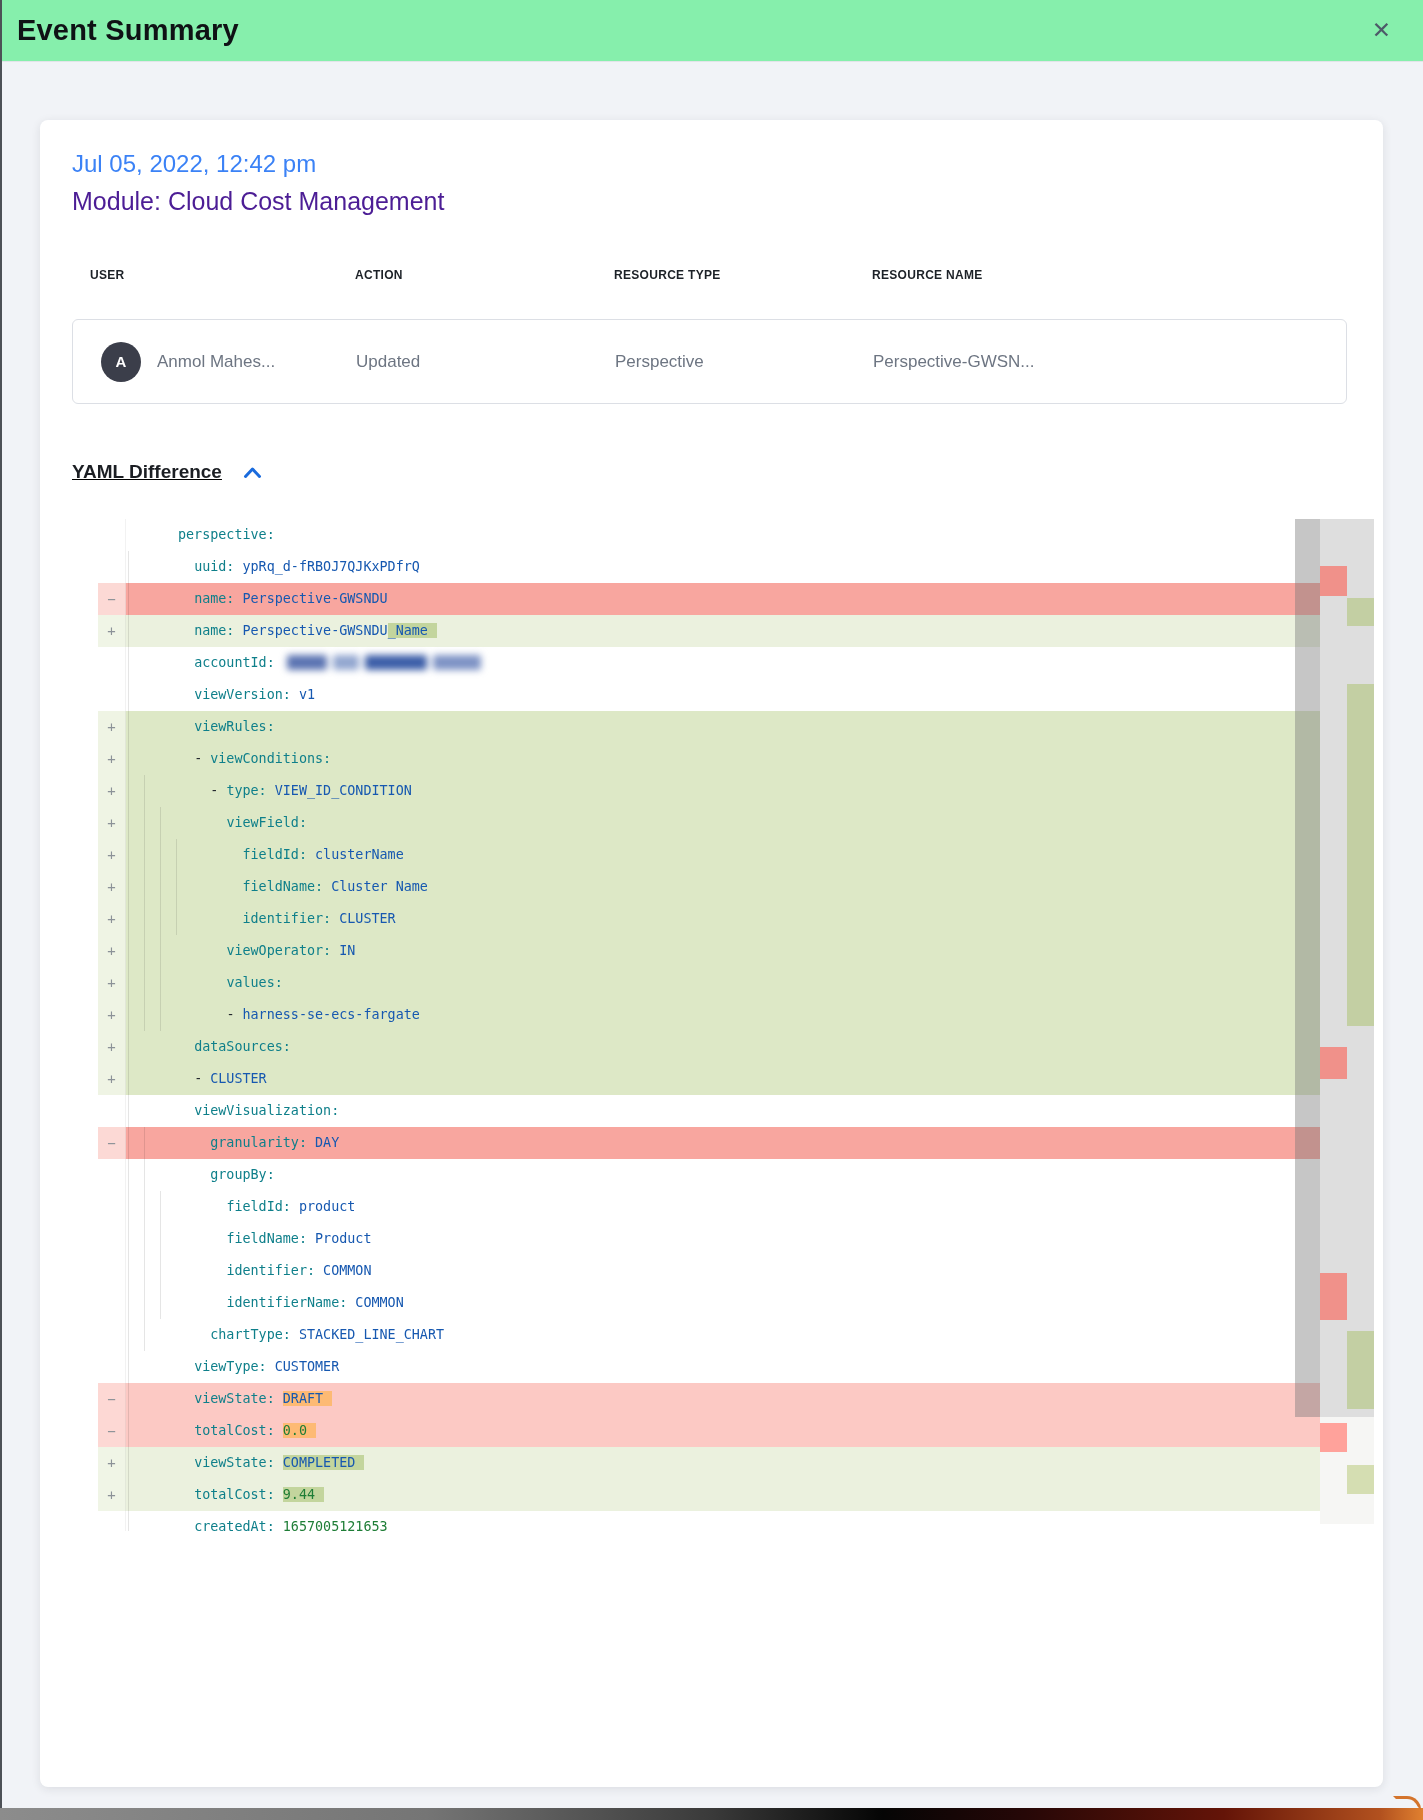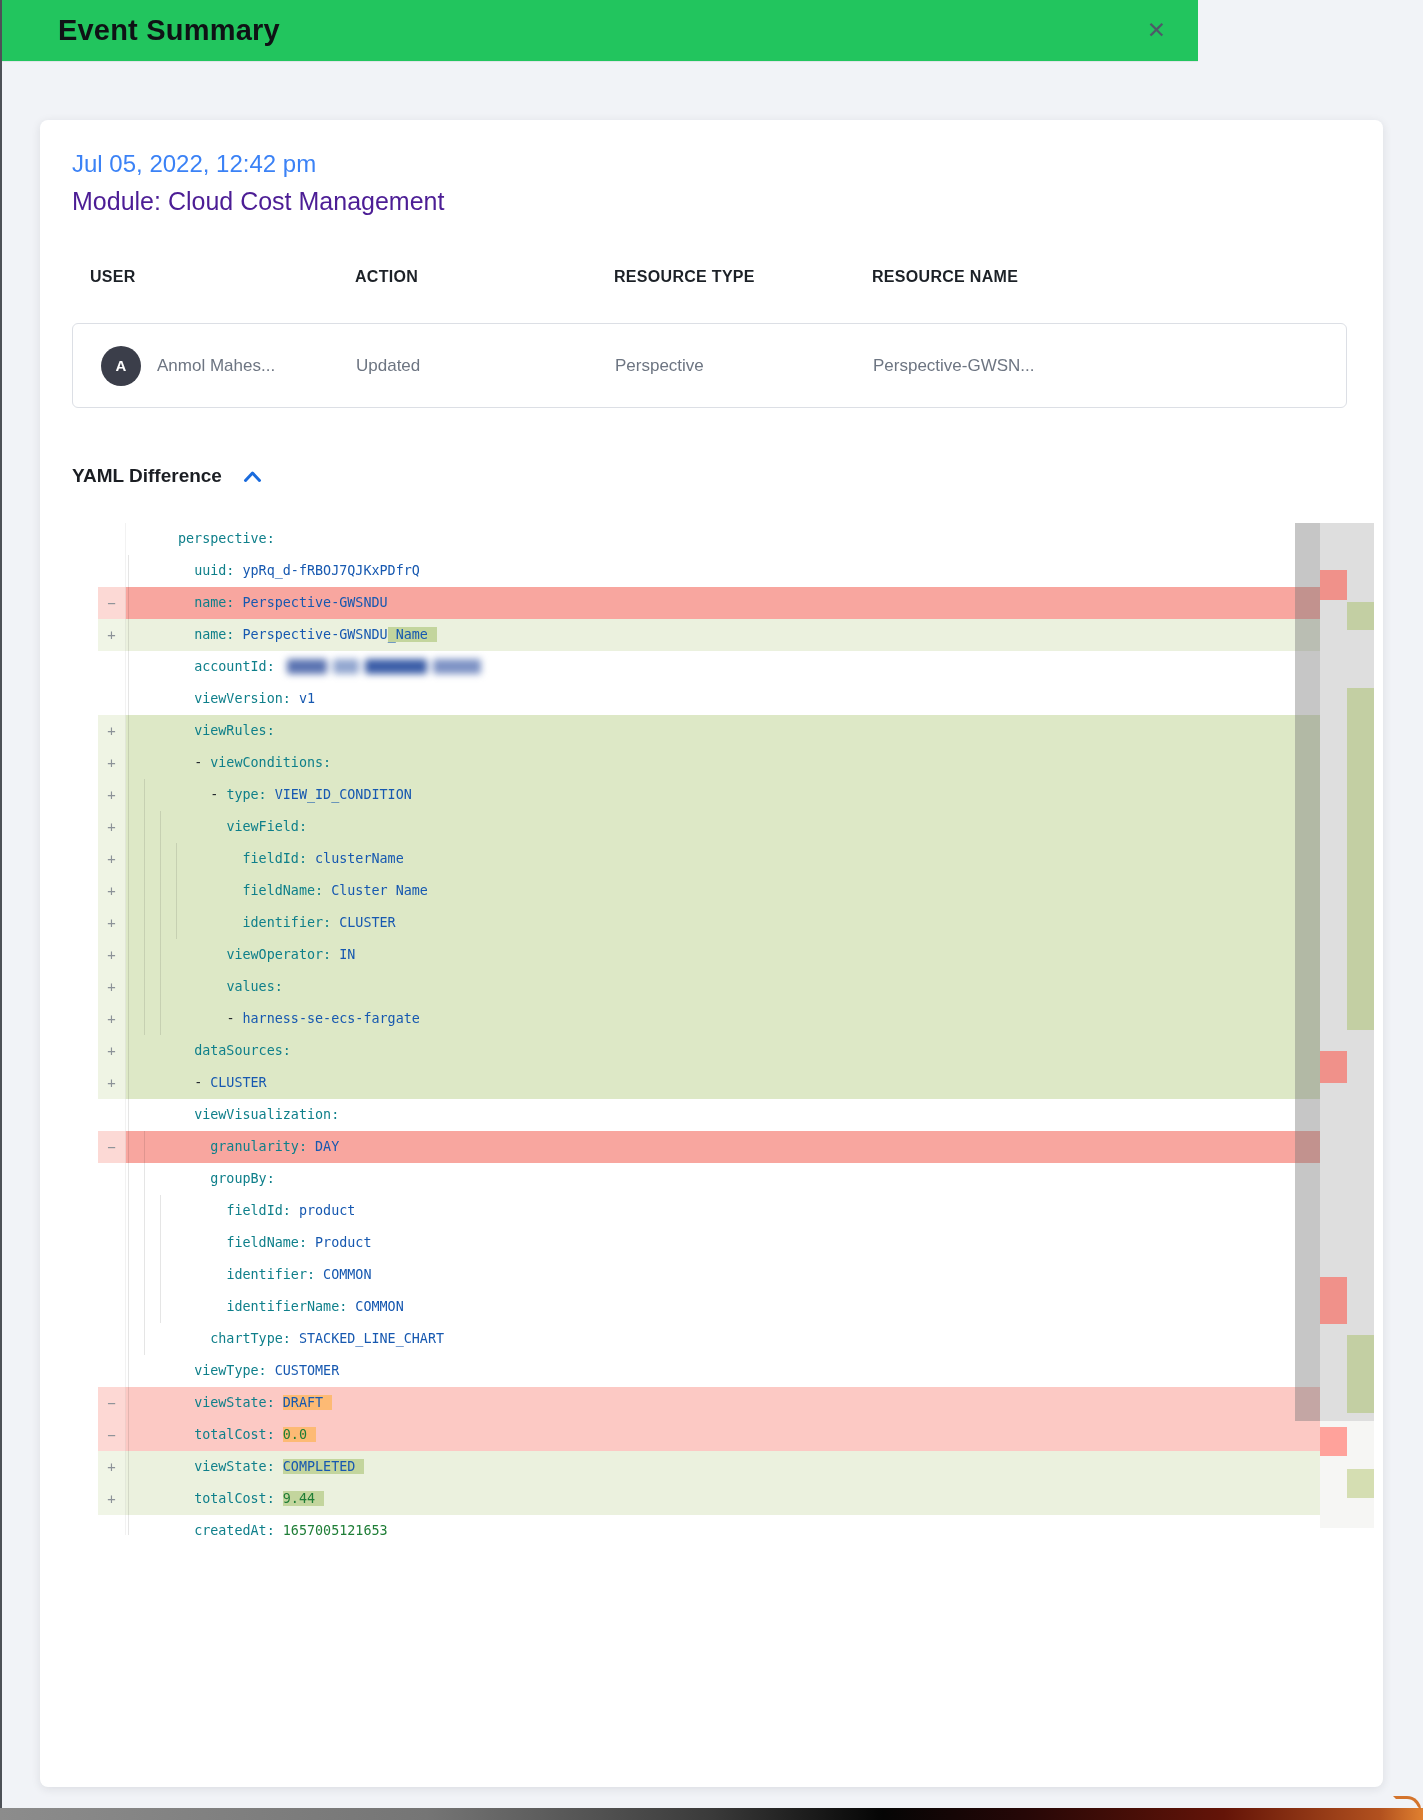--- a/index.html
+++ b/index.html
@@ -7,60 +7,60 @@
   body {
     font-family:"Liberation Sans", sans-serif;
     background:#f1f3f7;
     position:relative;
     overflow:hidden;
   }
   .left-edge { position:absolute; left:0; top:0; width:2px; height:1808px; background:#4d5157; z-index:60; }
 
   
   .modal-header {
-    position:absolute; left:0; top:0; width:1198px; height:62px;
-    background:#22c55e; border-bottom:1px solid #e2e4e9;
+    position:absolute; left:0; top:0; width:1423px; height:62px;
+    background:#86efac; border-bottom:1px solid #e2e4e9;
     display:flex; align-items:center; justify-content:space-between;
-    padding:0 28px 0 58px; z-index:10;
+    padding:0 28px 0 17px; z-index:10;
   }
   .modal-title { font-size:29px; font-weight:bold; color:#0f1215; letter-spacing:.2px; }
   .close-btn { font-size:23px; color:#4d5a68; cursor:pointer; line-height:1; padding:4px; }
 
   
   .card {
     position:absolute; left:40px; top:120px; width:1343px; height:1667px;
     background:#ffffff; border-radius:8px;
     box-shadow:0 2px 10px rgba(30,34,40,.10);
     padding:30px 0 0 32px;
   }
   .event-date { font-size:24px; font-weight:normal; color:#3b82f6; }
   .event-module { margin-top:9px; font-size:25px; color:#4c1d95; }
 
   
   .tbl-head {
     margin:52px 0 0 18px; display:grid;
     grid-template-columns:265px 259px 258px auto;
-    font-size:16px; font-weight:bold; color:#1c2127; letter-spacing:.3px;
+    font-size:12px; font-weight:bold; color:#1c2127; letter-spacing:.3px;
   }
   .row-box {
     margin-top:37px; width:1275px; height:85px;
     border:1px solid #dcdfe5; border-radius:6px;
     display:grid; grid-template-columns:255px 259px 258px auto;
     align-items:center; padding-left:28px; background:#fff;
   }
   .user-cell { display:flex; align-items:center; gap:16px; }
   .avatar {
     width:40px; height:40px; border-radius:50%; background:#3b3e4a;
     color:#fff; font-size:15px; font-weight:bold;
     display:flex; align-items:center; justify-content:center; flex:0 0 40px;
   }
   .cell { font-size:17px; color:#6d7582; white-space:nowrap; overflow:hidden; }
 
   
-  .yaml-label-row { margin-top:57px; display:flex; align-items:center; gap:21px; cursor:pointer; width:fit-content; }
+  .yaml-label-row { margin-top:57px; display:flex; align-items:center; gap:21px; cursor:pointer; width:fit-content;text-decoration:underline; }
   .yaml-label { font-size:19px; font-weight:bold; color:#1b1e23; }
   .chev svg { display:block; }
 
   
   .code-block {
     position:relative; margin:36px 0 0 26px;
     width:1276px; height:1012px;
     overflow:hidden; background:#fff;
     font-family:"DejaVu Sans Mono", monospace;
     font-size:13.4px;

